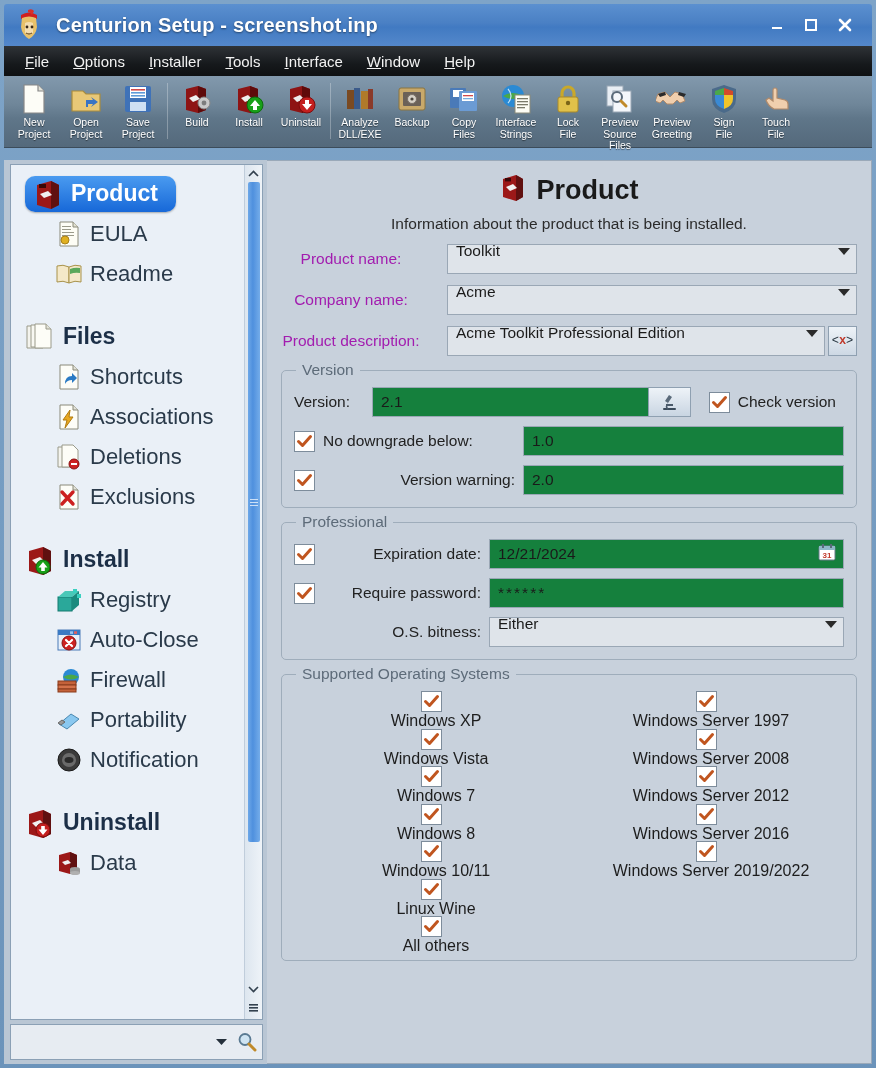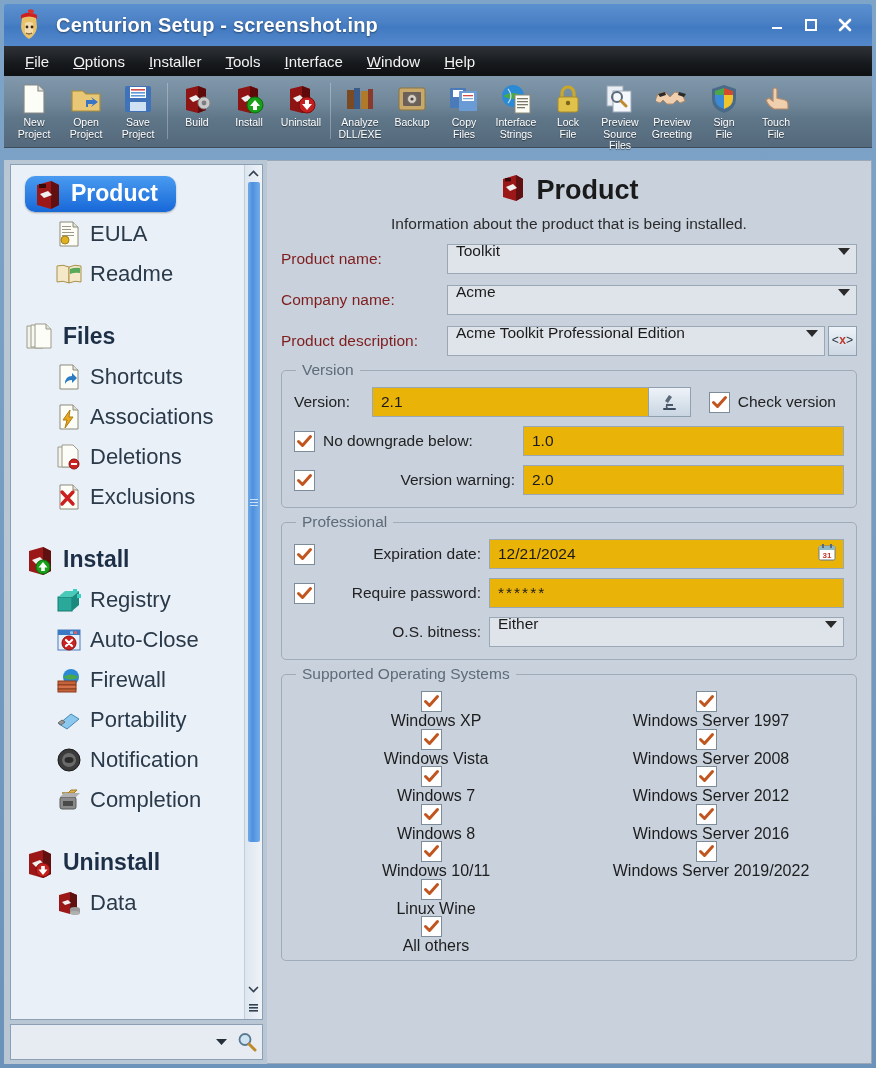--- a/index.html
+++ b/index.html
@@ -121,21 +121,21 @@
   }
   .panel-head{ text-align:center; margin-top:2px;}
   .panel-title{
     font-size:27px; font-weight:bold; color:#1a1a1a; display:inline-flex;
     align-items:center; gap:9px;
   }
   .panel-sub{ font-size:15.5px; color:#2b2b2b; margin-top:7px;}
   
   .frow{ display:flex; align-items:center; margin-top:11px;}
   .frow .lab{
-    width:166px; text-align:left; padding-right:26px; font-size:15.5px; color:#7f1d1d;
+    width:166px; text-align:center; padding-right:26px; font-size:15.5px; color:#a21caf;
     flex:0 0 166px;
   }
   .combo{
     flex:1 1 auto; height:30px; background:#dfe4ea; border:1px solid #9aa7b5;
     display:flex; align-items:center; padding:0 6px 16px 8px; font-size:15.5px; color:#1a1a1a;
     cursor:pointer;
   }
   .combo .val{ flex:1 1 auto; overflow:hidden; white-space:nowrap;}
   .caret{ width:0;height:0;border-left:6px solid transparent;border-right:6px solid transparent;
           border-top:7px solid #2a2a2a; margin-left:6px;}
@@ -156,21 +156,21 @@
     font-size:15.5px; color:#5d6b79;
   }
   .grow{ display:flex; align-items:center; margin-bottom:9px;}
   .grow:last-child{ margin-bottom:0;}
   .chk{
     width:21px;height:21px;flex:0 0 21px;background:#fff;border:1px solid #7d8c9b;
     display:flex;align-items:center;justify-content:center;cursor:pointer;
   }
   .chk svg{ display:block; }
   .txt{
-    flex:1 1 auto; height:30px; background:#eab308; border:1px solid #9aa7b5;
+    flex:1 1 auto; height:30px; background:#15803d; border:1px solid #9aa7b5;
     display:flex; align-items:center; padding:0 6px 0 8px; font-size:15.5px; color:#1a1a1a;
   }
   .glab{ font-size:15.5px; color:#222; padding:0 8px; }
   .iconbtn{
     width:43px;height:30px;flex:0 0 43px;margin-left:-1px;
     background:linear-gradient(#eef3f8,#c9d5e2); border:1px solid #8fa0b1;
     display:flex;align-items:center;justify-content:center;cursor:pointer;
   }
   
   .oslist{ display:flex; }
@@ -590,31 +590,20 @@
             <div class="ti">
               <svg viewBox="0 0 26 26" width="26" height="26">
                   <circle cx="13" cy="13" r="11" fill="#3a3a3a" stroke="#1a1a1a"></circle>
                   <circle cx="13" cy="13" r="7" fill="#6a6a6a"></circle>
                   <ellipse cx="13" cy="13" rx="4.5" ry="3" fill="#2a2a2a"></ellipse>
                 </svg>
             </div>
             <div class="tl">Notification</div>
           </div>
 
-          <div class="tnode child">
-            <div class="ti">
-              <svg viewBox="0 0 26 26" width="26" height="26">
-                  <path d="M6 6 h6 l3 -3 h6 l-3 3 Z" fill="#e0b050" stroke="#a07a20"></path>
-                  <rect x="4" y="10" width="16" height="12" rx="2" fill="#8a8a8a" stroke="#5a5a5a"></rect>
-                  <path d="M4 10 l4 -4 h16 l-4 4 Z" fill="#b0b0b0"></path>
-                  <rect x="7" y="14" width="10" height="5" fill="#4a4a4a"></rect>
-                </svg>
-            </div>
-            <div class="tl">Completion</div>
-          </div>
 
           <div class="tspace"></div>
 
           <div class="tnode root">
             <div class="ti">
               <svg viewBox="0 0 30 30" width="30" height="30">
                   <path d="M4 6 l14 -4 l8 4 l0 20 l-8 4 l-14 -4 Z" fill="#9c1818"></path>
                   <path d="M18 2 l8 4 l0 20 l-8 4 Z" fill="#601010"></path>
                   <path d="M7 15 l8 -3 l4 4 l-8 3 Z" fill="#f0f0f0"></path>
                   <circle cx="18" cy="22" r="7" fill="#c41f1f" stroke="#7d0d0d"></circle>

